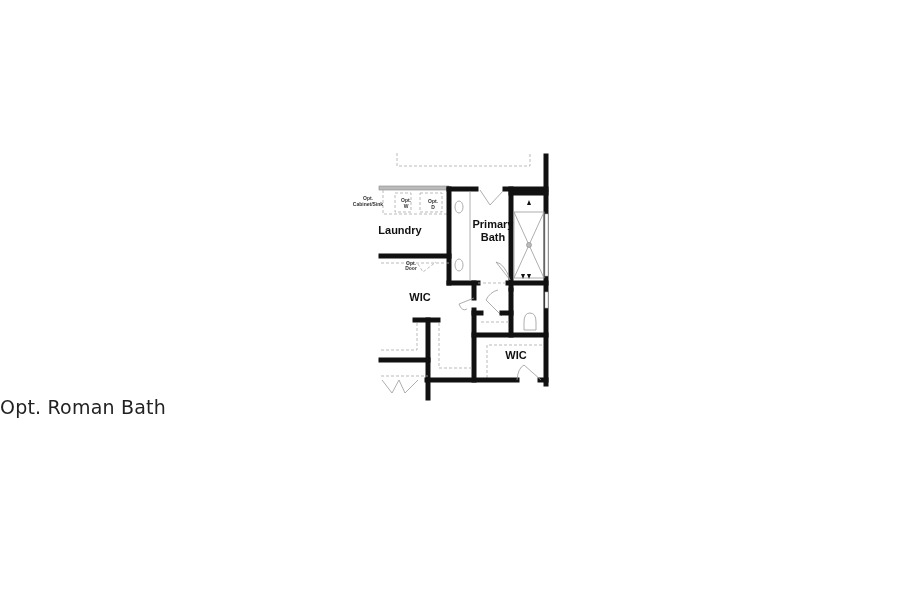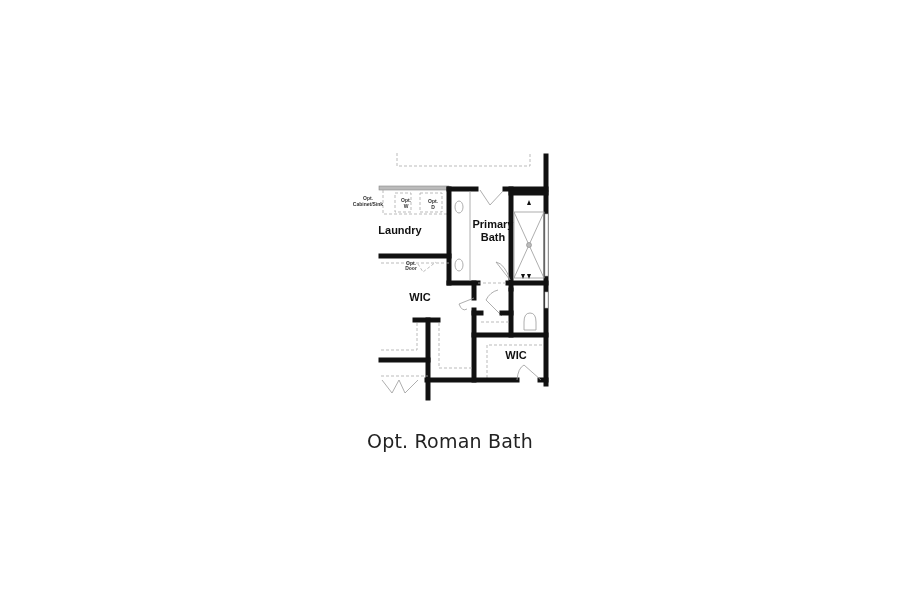--- a/index.html
+++ b/index.html
@@ -4,21 +4,21 @@
   <style>
     html, body { margin: 0; padding: 0; background: #ffffff; }
     body { width: 900px; height: 600px; position: relative; overflow: hidden; font-family: "Liberation Sans", sans-serif; }
     #plan { position: absolute; left: 0; top: 0; width: 900px; height: 600px; }
     .wall { stroke: #111; stroke-width: 5; fill: none; stroke-linecap: square; }
     .thin { stroke: #999; stroke-width: 0.8; fill: none; }
     .dash { stroke: #aaa; stroke-width: 0.8; fill: none; stroke-dasharray: 3 2; }
     .room-label { font-family: "Liberation Sans", sans-serif; font-weight: bold; fill: #111; }
     .small-label { font-family: "Liberation Sans", sans-serif; font-weight: bold; fill: #333; font-size: 5px; }
     .caption {
-      position: absolute; left: 0; width: 900px; top: 430px; text-align: center;
+      position: absolute; left: 0; width: 900px; top: 396px; 
       font-family: "DejaVu Sans", sans-serif; font-size: 19px; color: #222; letter-spacing: 0.2px;
     }
   </style>
 </head>
 <body>
 
 <svg id="plan" viewBox="0 0 900 600" xmlns="http://www.w3.org/2000/svg">
 
   <path class="dash" d="M397 153 L397 166 L530 166 L530 153"></path>
 

